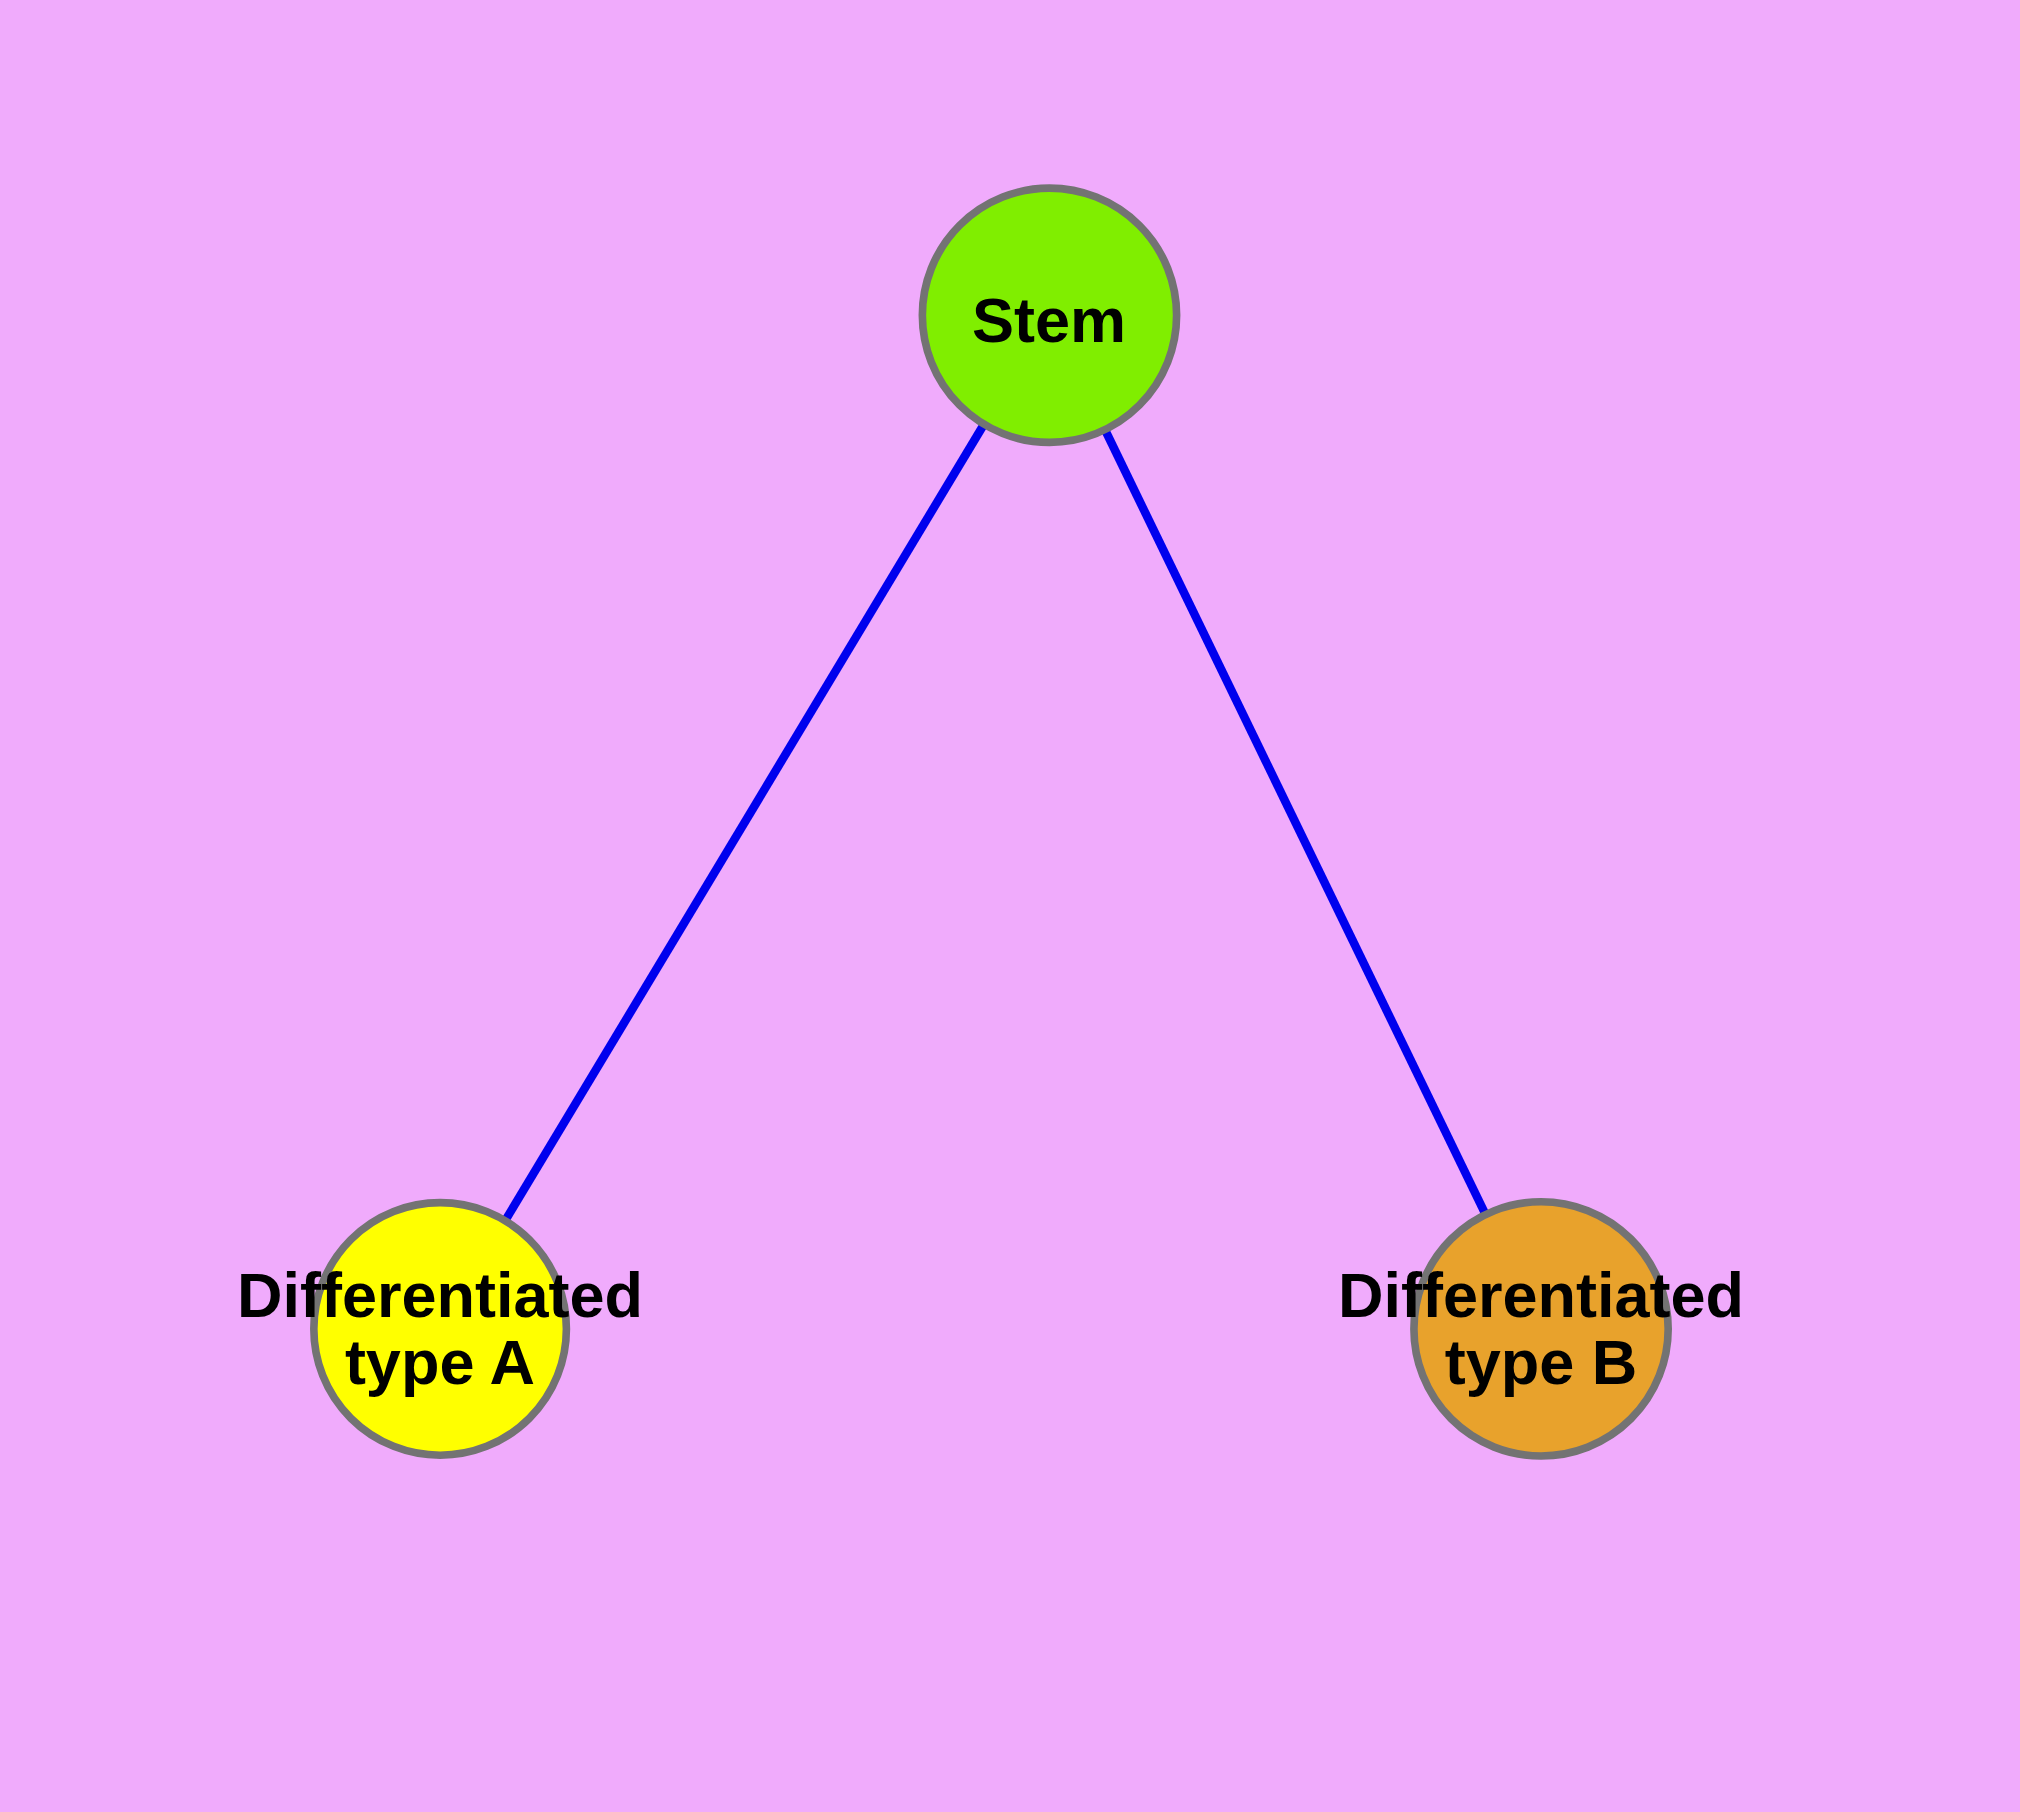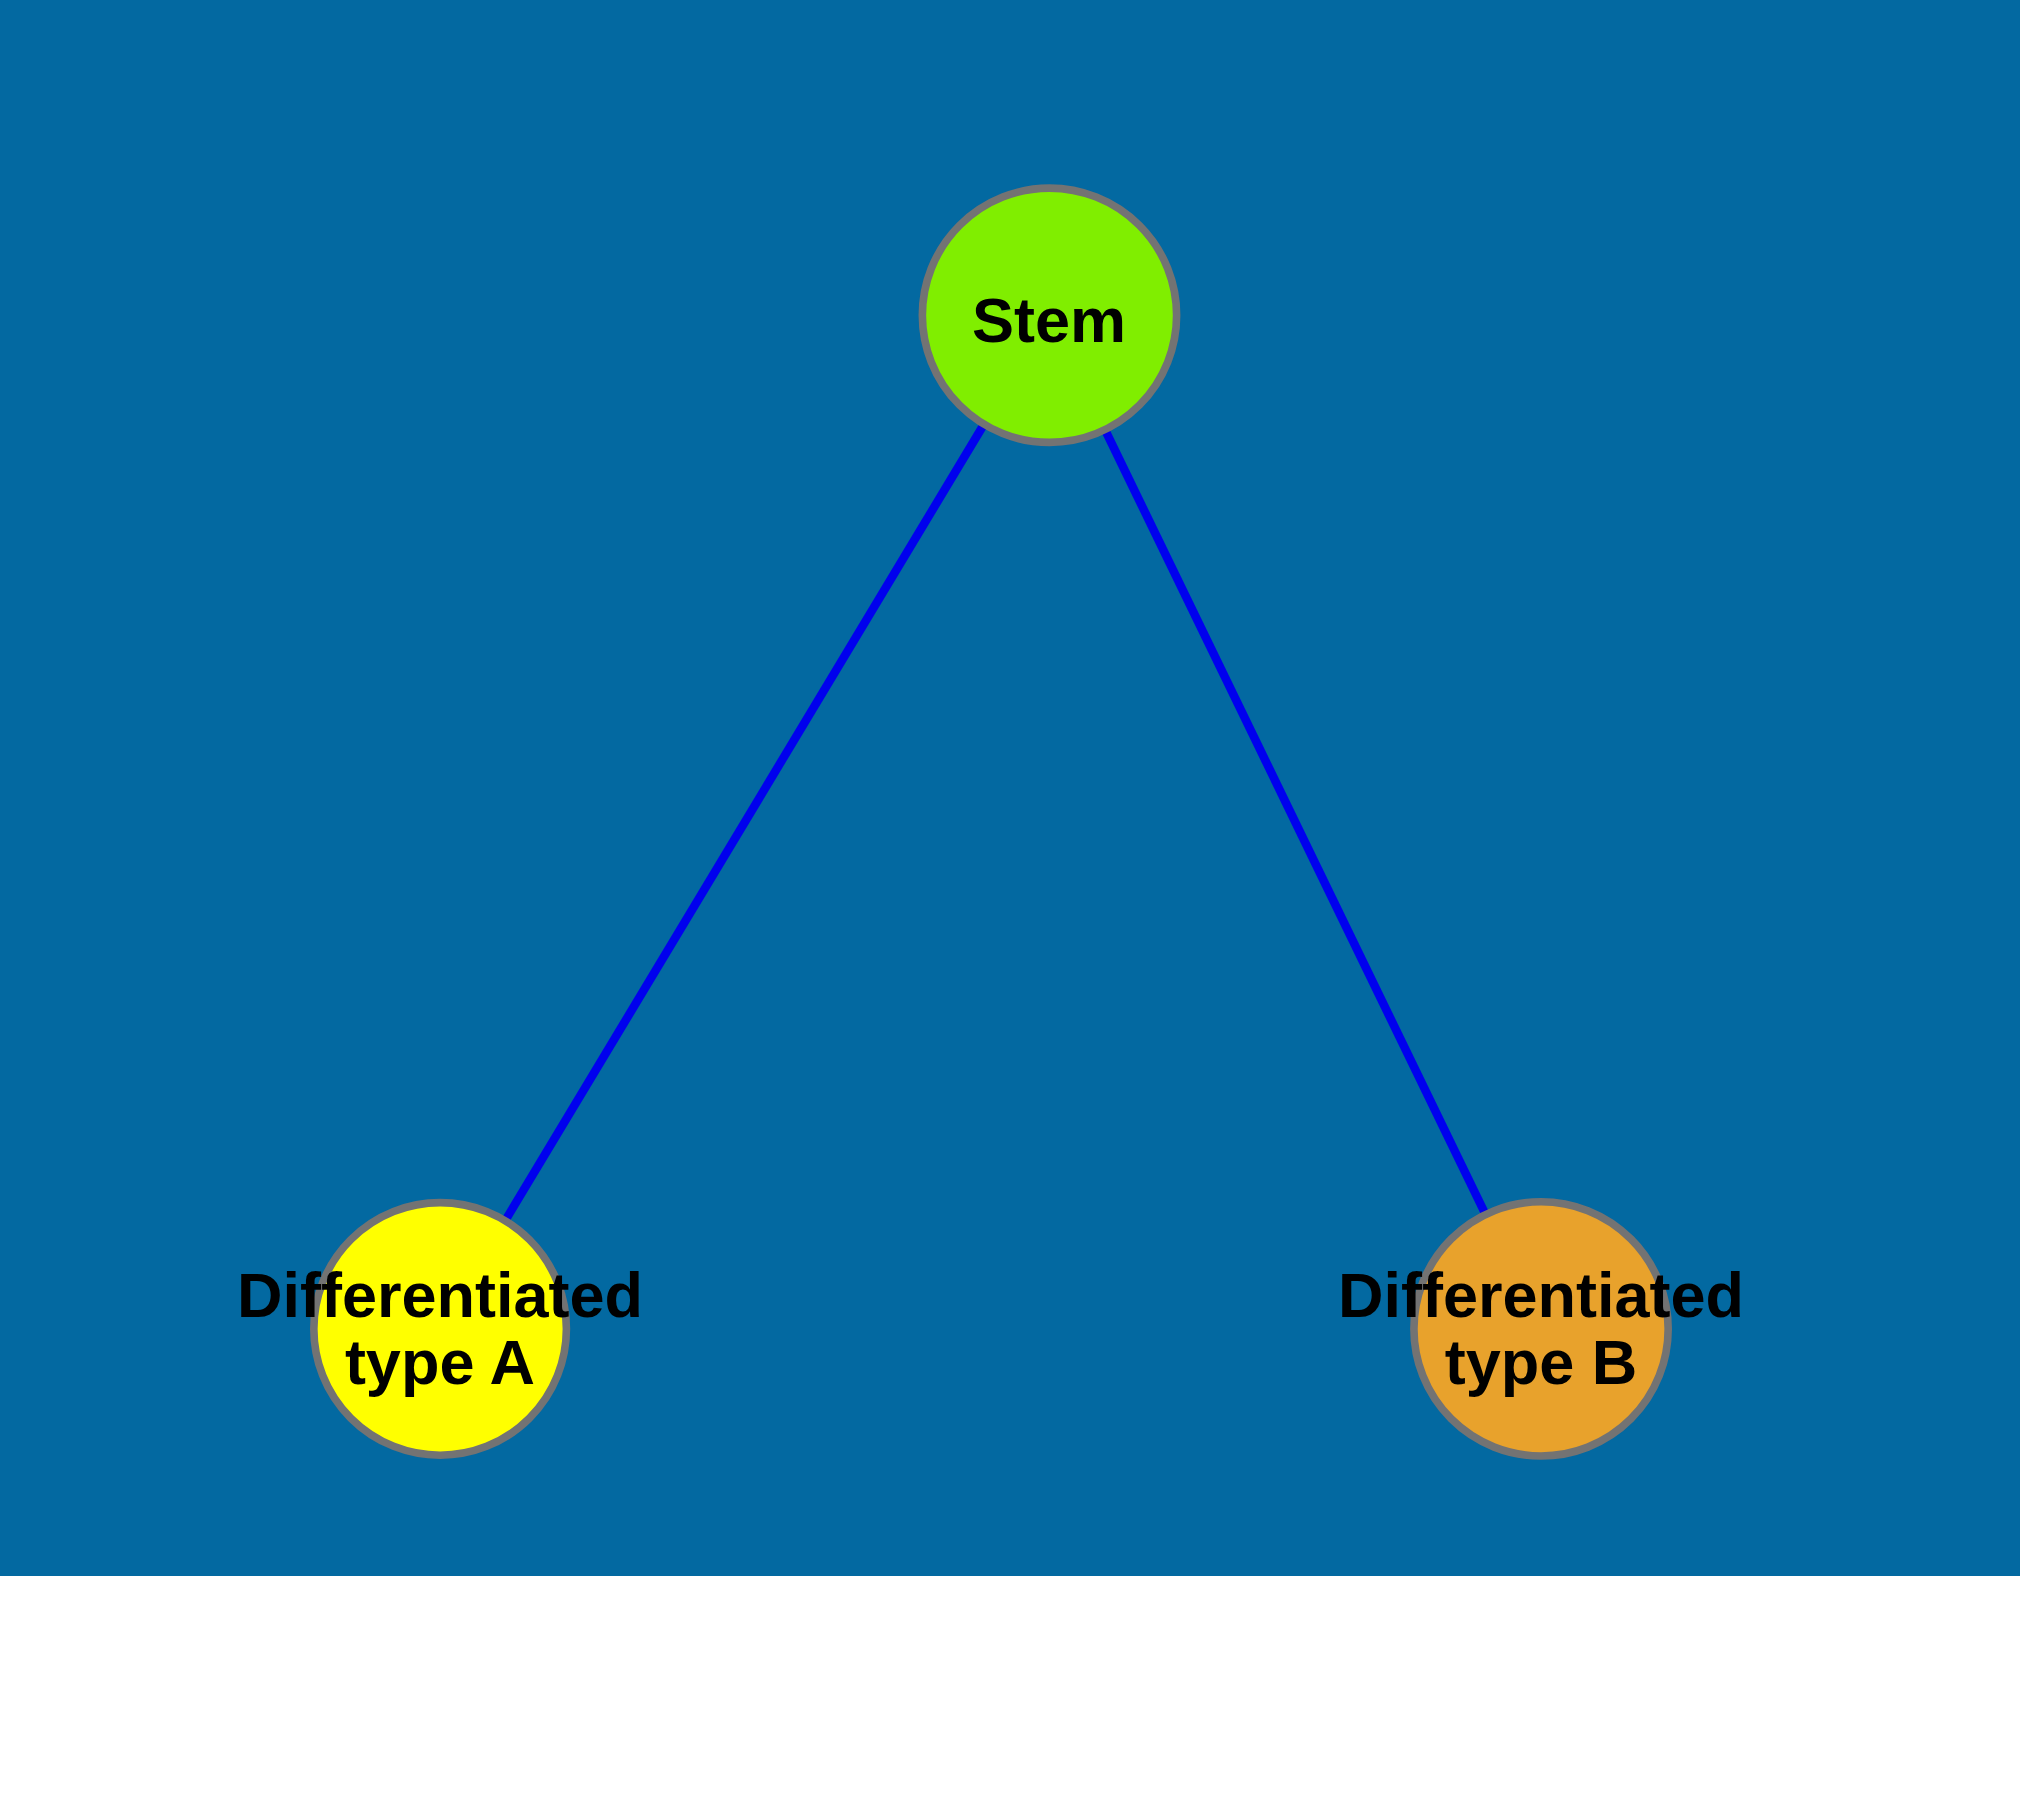--- a/index.html
+++ b/index.html
@@ -39,21 +39,21 @@
     pointer-events: none;
     transform: translate(-50%, -50%);
   }
   .label-stem   { font-size: 63px; }
   .label-type-a { font-size: 63px; }
   .label-type-b { font-size: 63px; }
 </style>
 </head>
 <body>
 
-<div id="graph-canvas" style="background: #0369a1; width: 2021px; height: 1576px;">
+<div id="graph-canvas" style="background: #f0abfc; width: 2021px; height: 1812px;">
 
   <svg id="graph-svg" viewBox="0 0 2384 2138">
     <g>
       <line x1="1160.7150142363485" y1="500.5575006583132" x2="595.7697525252271" y2="1440.2995493460755" stroke="#0000ee" stroke-width="10" stroke-linecap="butt"></line>
       <line x1="1303.4521008470902" y1="506.96674588468943" x2="1752.5478991529098" y2="1433.0332541153105" stroke="#0000ee" stroke-width="10" stroke-linecap="butt"></line>
     </g>
     <g>
       <circle cx="1238" cy="372" r="150" fill="#80ee00" stroke="#737373" stroke-width="9"></circle>
       <circle cx="519" cy="1568" r="149" fill="#ffff00" stroke="#737373" stroke-width="9"></circle>
       <circle cx="1818" cy="1568" r="150" fill="#e8a22c" stroke="#737373" stroke-width="9"></circle>

